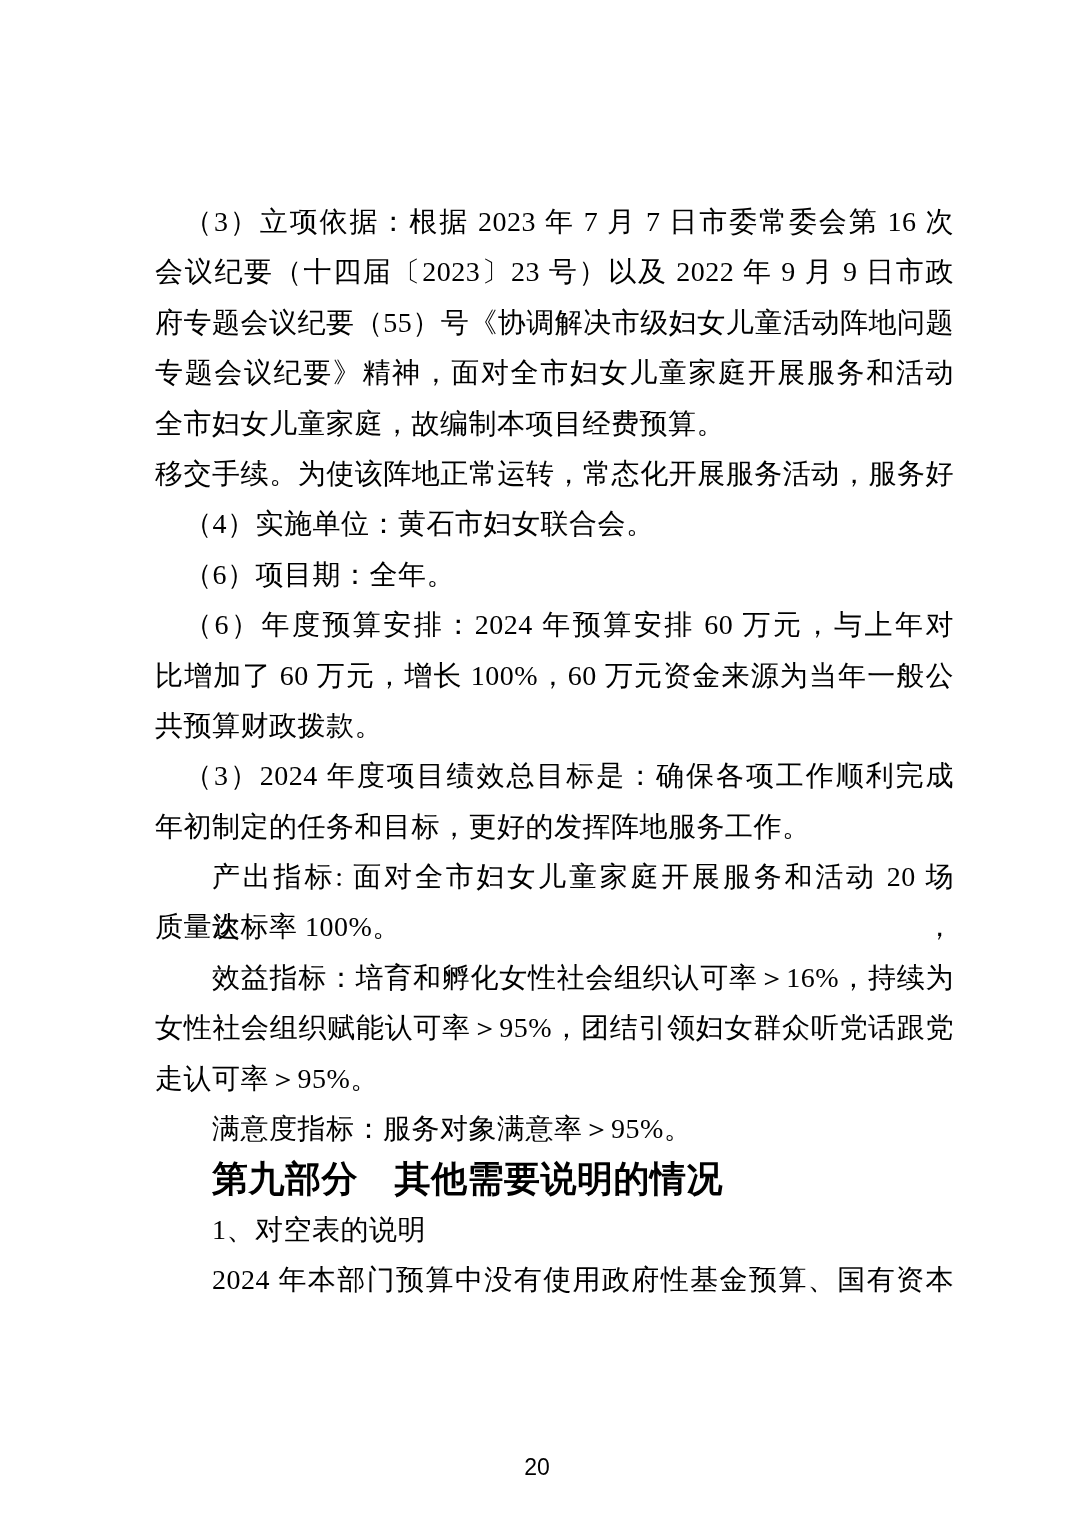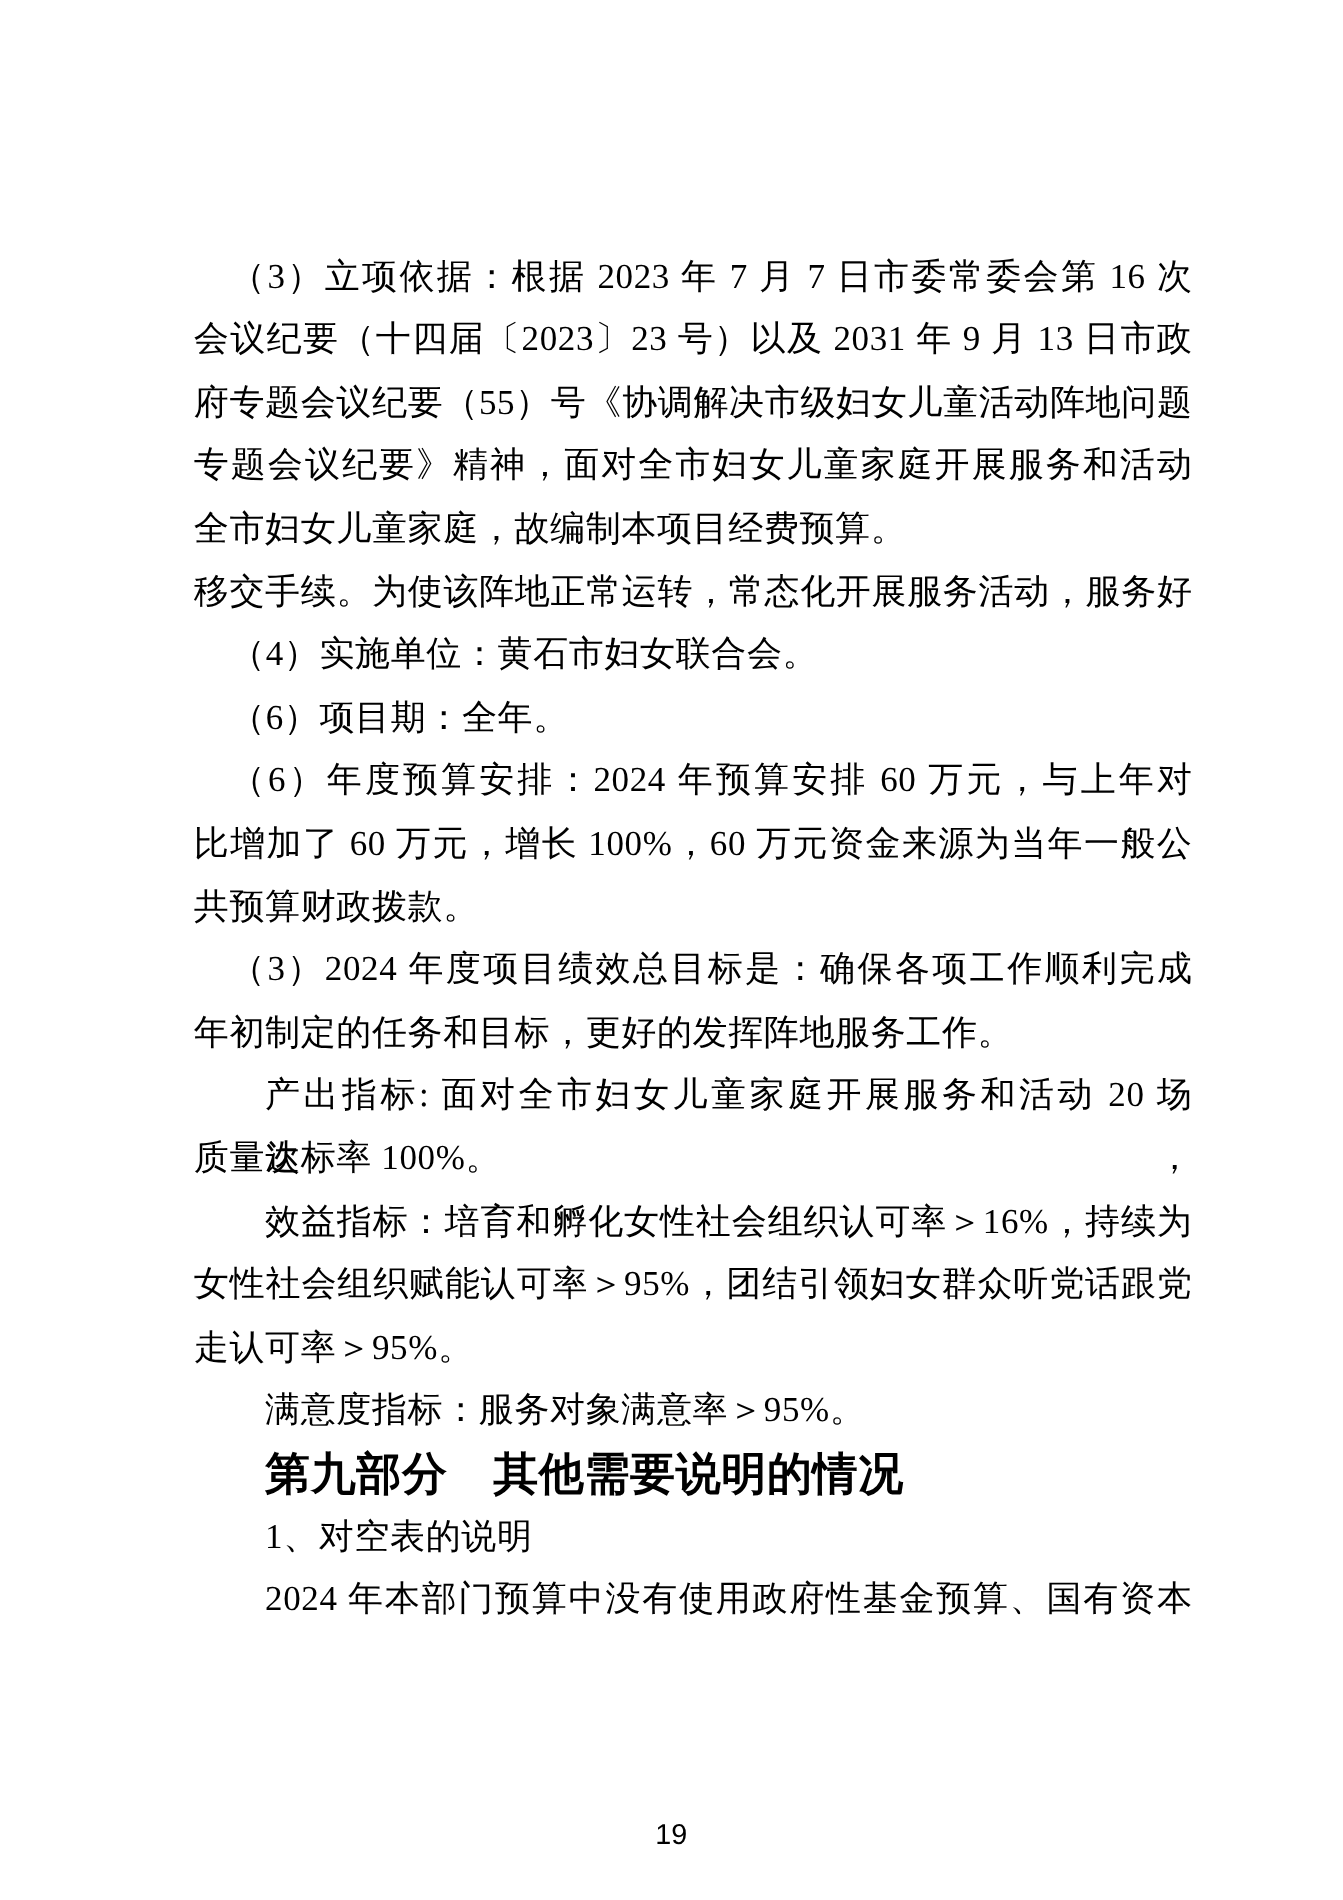--- a/index.html
+++ b/index.html
@@ -47,21 +47,21 @@
     line-height: 30px;
     font-family: "Liberation Sans", sans-serif;
     color: #000000;
   }
 </style>
 </head>
 <body>
 
 <div class="doc">
   <div class="line indent-paren fill">（3）立项依据：根据 2023 年 7 月 7 日市委常委会第 16 次</div>
-  <div class="line fill">会议纪要（十四届〔2023〕23 号）以及 2031 年 9 月 13 日市政</div>
+  <div class="line fill">会议纪要（十四届〔2023〕23 号）以及 2022 年 9 月 9 日市政</div>
   <div class="line fill">府专题会议纪要（55）号《协调解决市级妇女儿童活动阵地问题</div>
   <div class="line fill">专题会议纪要》精神，面对全市妇女儿童家庭开展服务和活动</div>
   <div class="line">全市妇女儿童家庭，故编制本项目经费预算。</div>
   <div class="line fill">移交手续。为使该阵地正常运转，常态化开展服务活动，服务好</div>
   <div class="line indent-paren">（4）实施单位：黄石市妇女联合会。</div>
   <div class="line indent-paren">（6）项目期：全年。</div>
   <div class="line indent-paren fill">（6）年度预算安排：2024 年预算安排 60 万元，与上年对</div>
   <div class="line fill">比增加了 60 万元，增长 100%，60 万元资金来源为当年一般公</div>
   <div class="line">共预算财政拨款。</div>
   <div class="line indent-paren fill">（3）2024 年度项目绩效总目标是：确保各项工作顺利完成</div>
@@ -70,13 +70,13 @@
   <div class="line">质量达标率 100%。</div>
   <div class="line indent fill">效益指标：培育和孵化女性社会组织认可率＞16%，持续为</div>
   <div class="line fill">女性社会组织赋能认可率＞95%，团结引领妇女群众听党话跟党</div>
   <div class="line">走认可率＞95%。</div>
   <div class="line indent">满意度指标：服务对象满意率＞95%。</div>
   <div class="line indent heading">第九部分　其他需要说明的情况</div>
   <div class="line indent">1、对空表的说明</div>
   <div class="line indent fill">2024 年本部门预算中没有使用政府性基金预算、国有资本</div>
 </div>
 
-<div class="page-number">19</div>
+<div class="page-number">20</div>
 
 </body></html>

